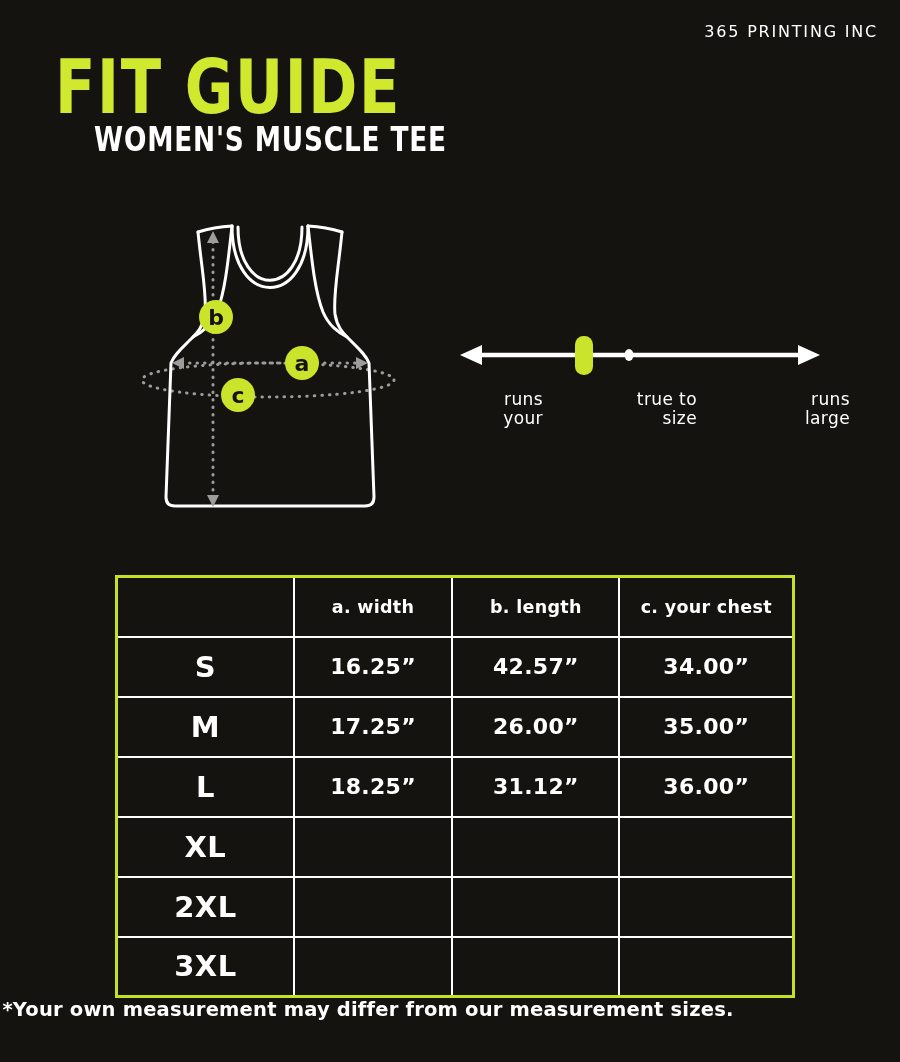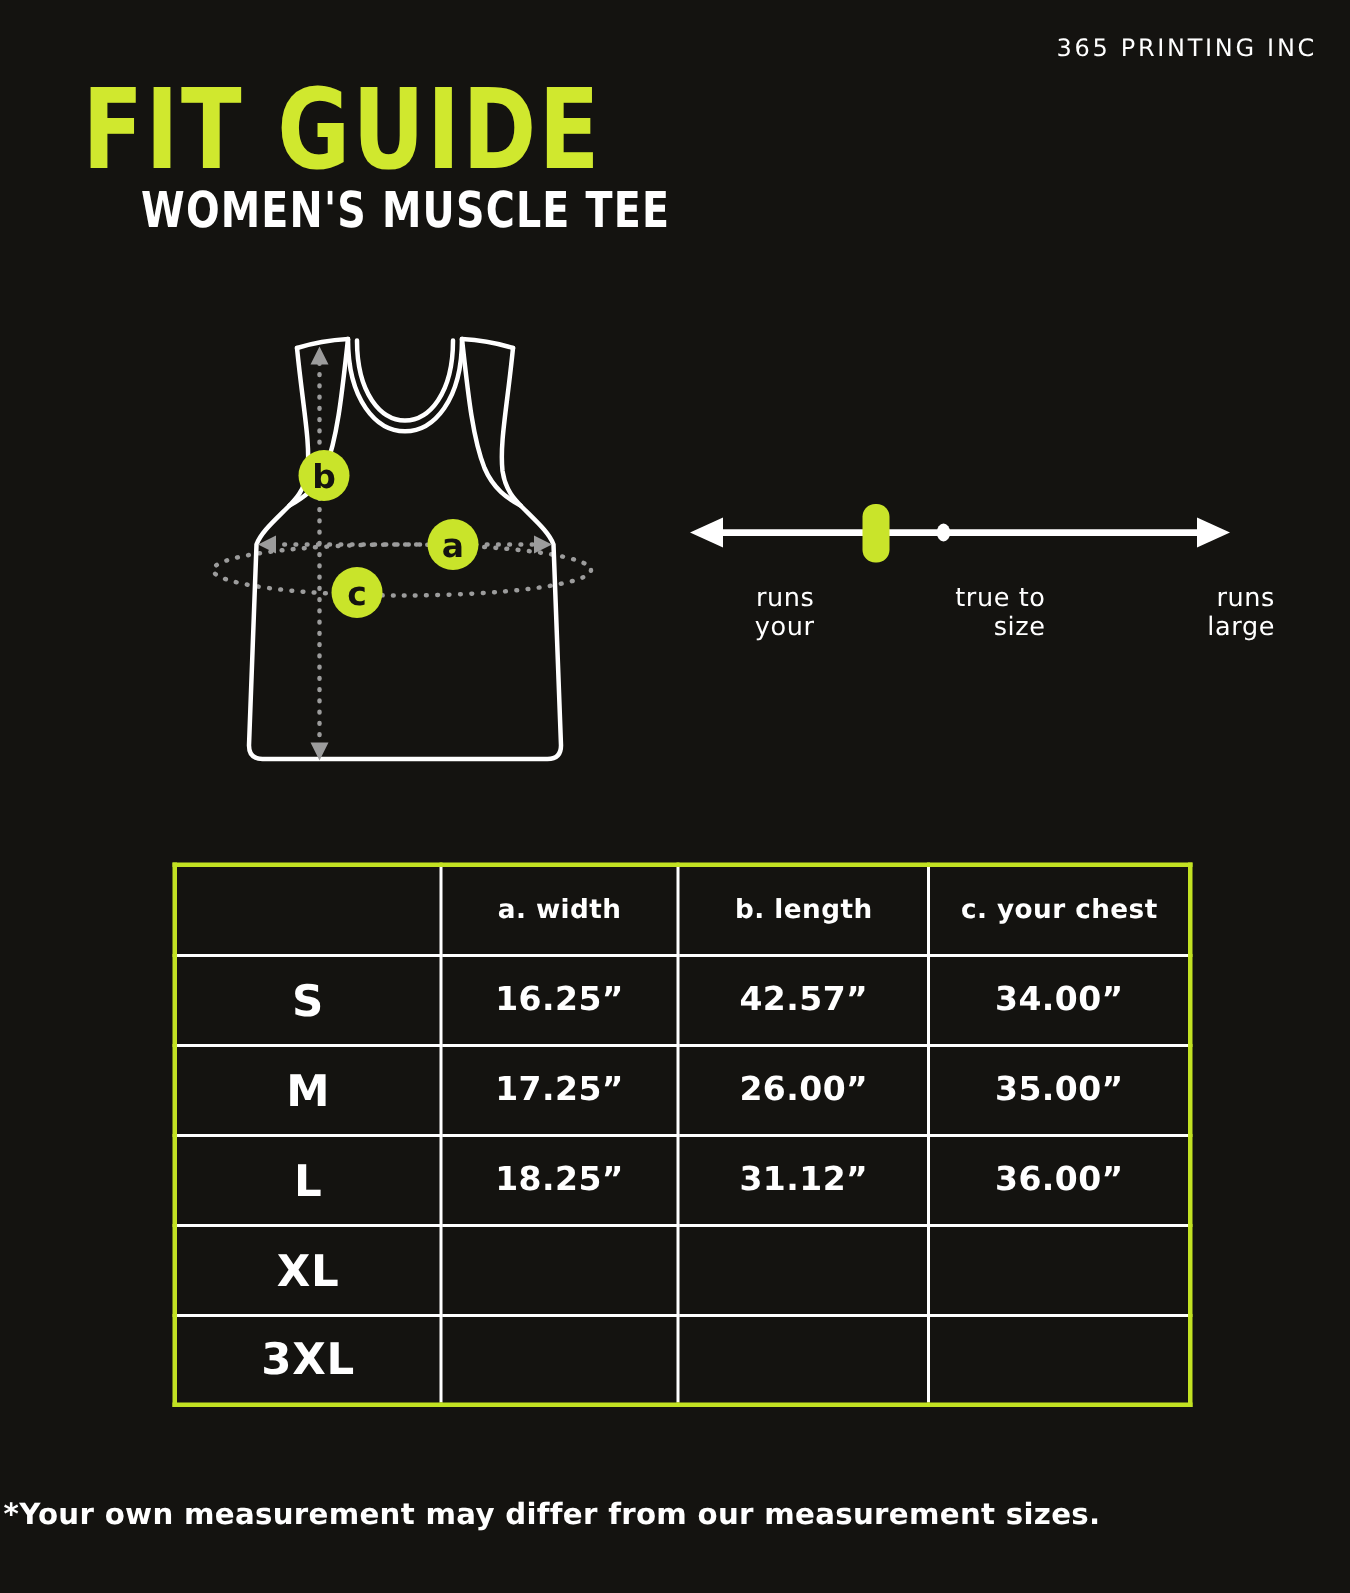--- a/index.html
+++ b/index.html
@@ -171,20 +171,26 @@
       <td class="val">31.12”</td>
       <td class="val">36.00”</td>
     </tr>
     <tr>
       <td class="size">XL</td>
       <td class="val"></td>
       <td class="val"></td>
       <td class="val"></td>
     </tr>
     <tr>
+      <td class="size">2XL</td>
+      <td class="val"></td>
+      <td class="val"></td>
+      <td class="val"></td>
+    </tr>
+    <tr>
       <td class="size">3XL</td>
       <td class="val"></td>
       <td class="val"></td>
       <td class="val"></td>
     </tr>
   </tbody>
 </table>
 
 <div class="footnote">*Your own measurement may differ from our measurement sizes.</div>
 

